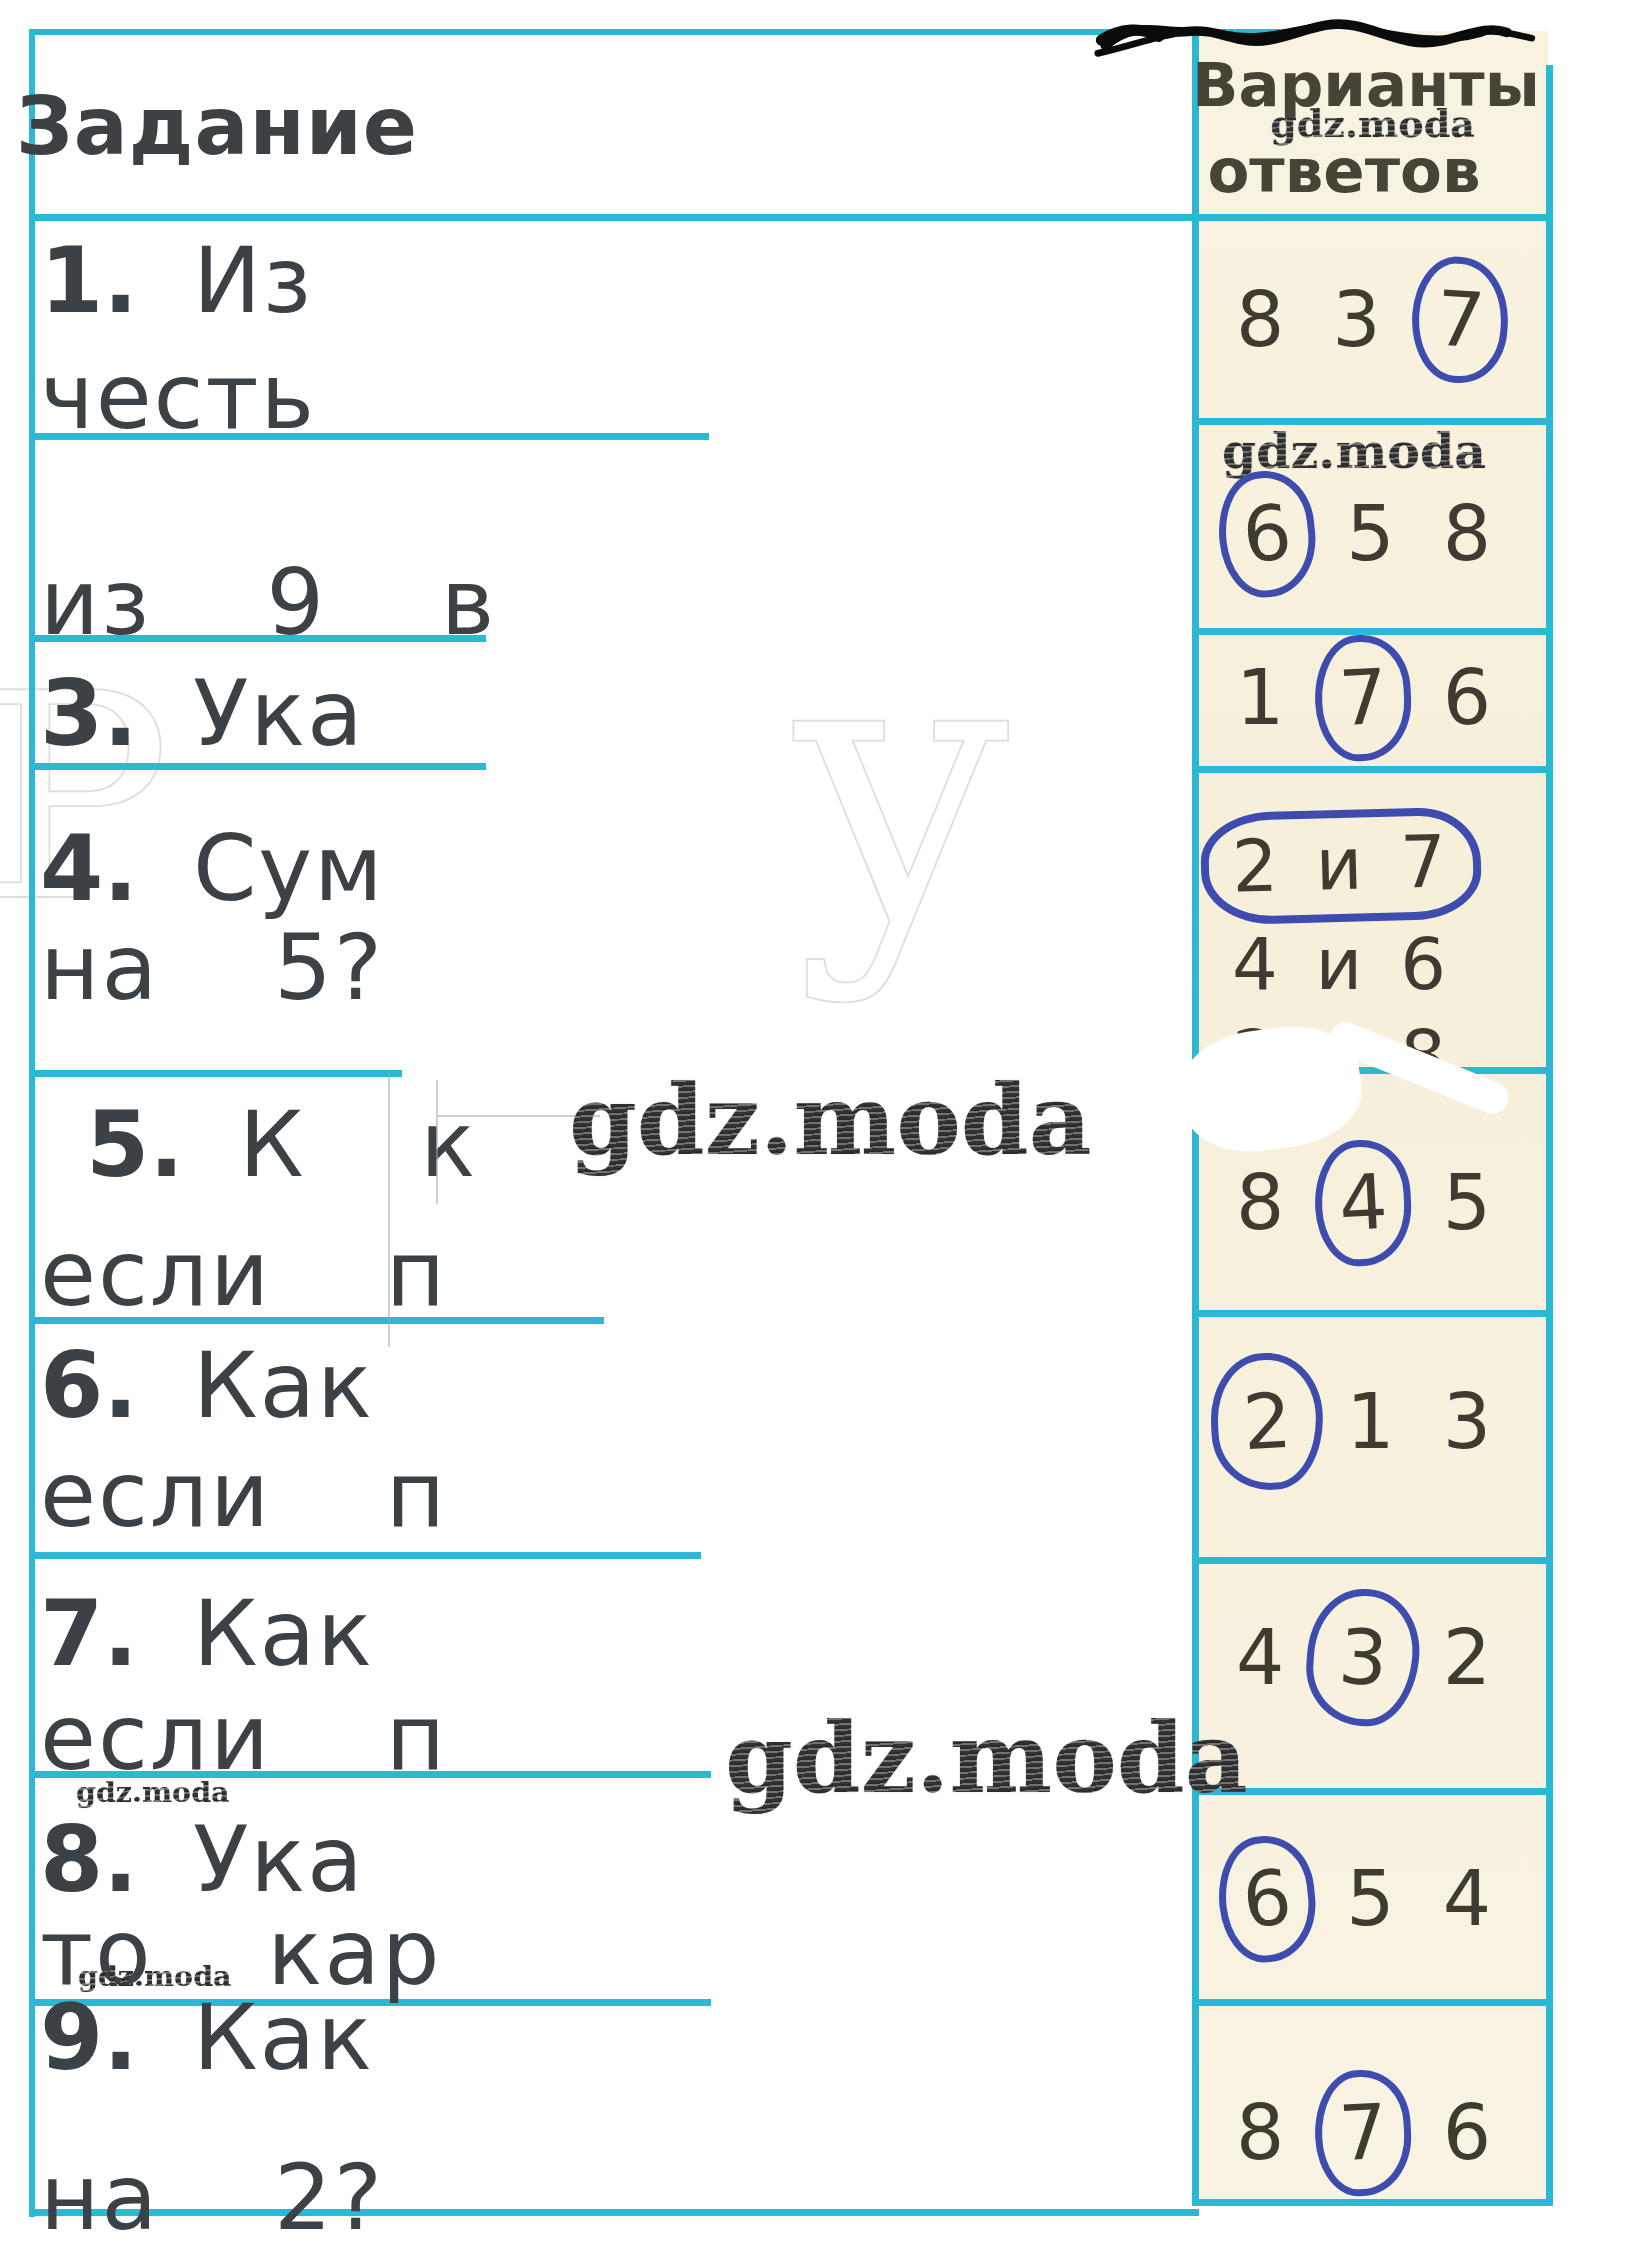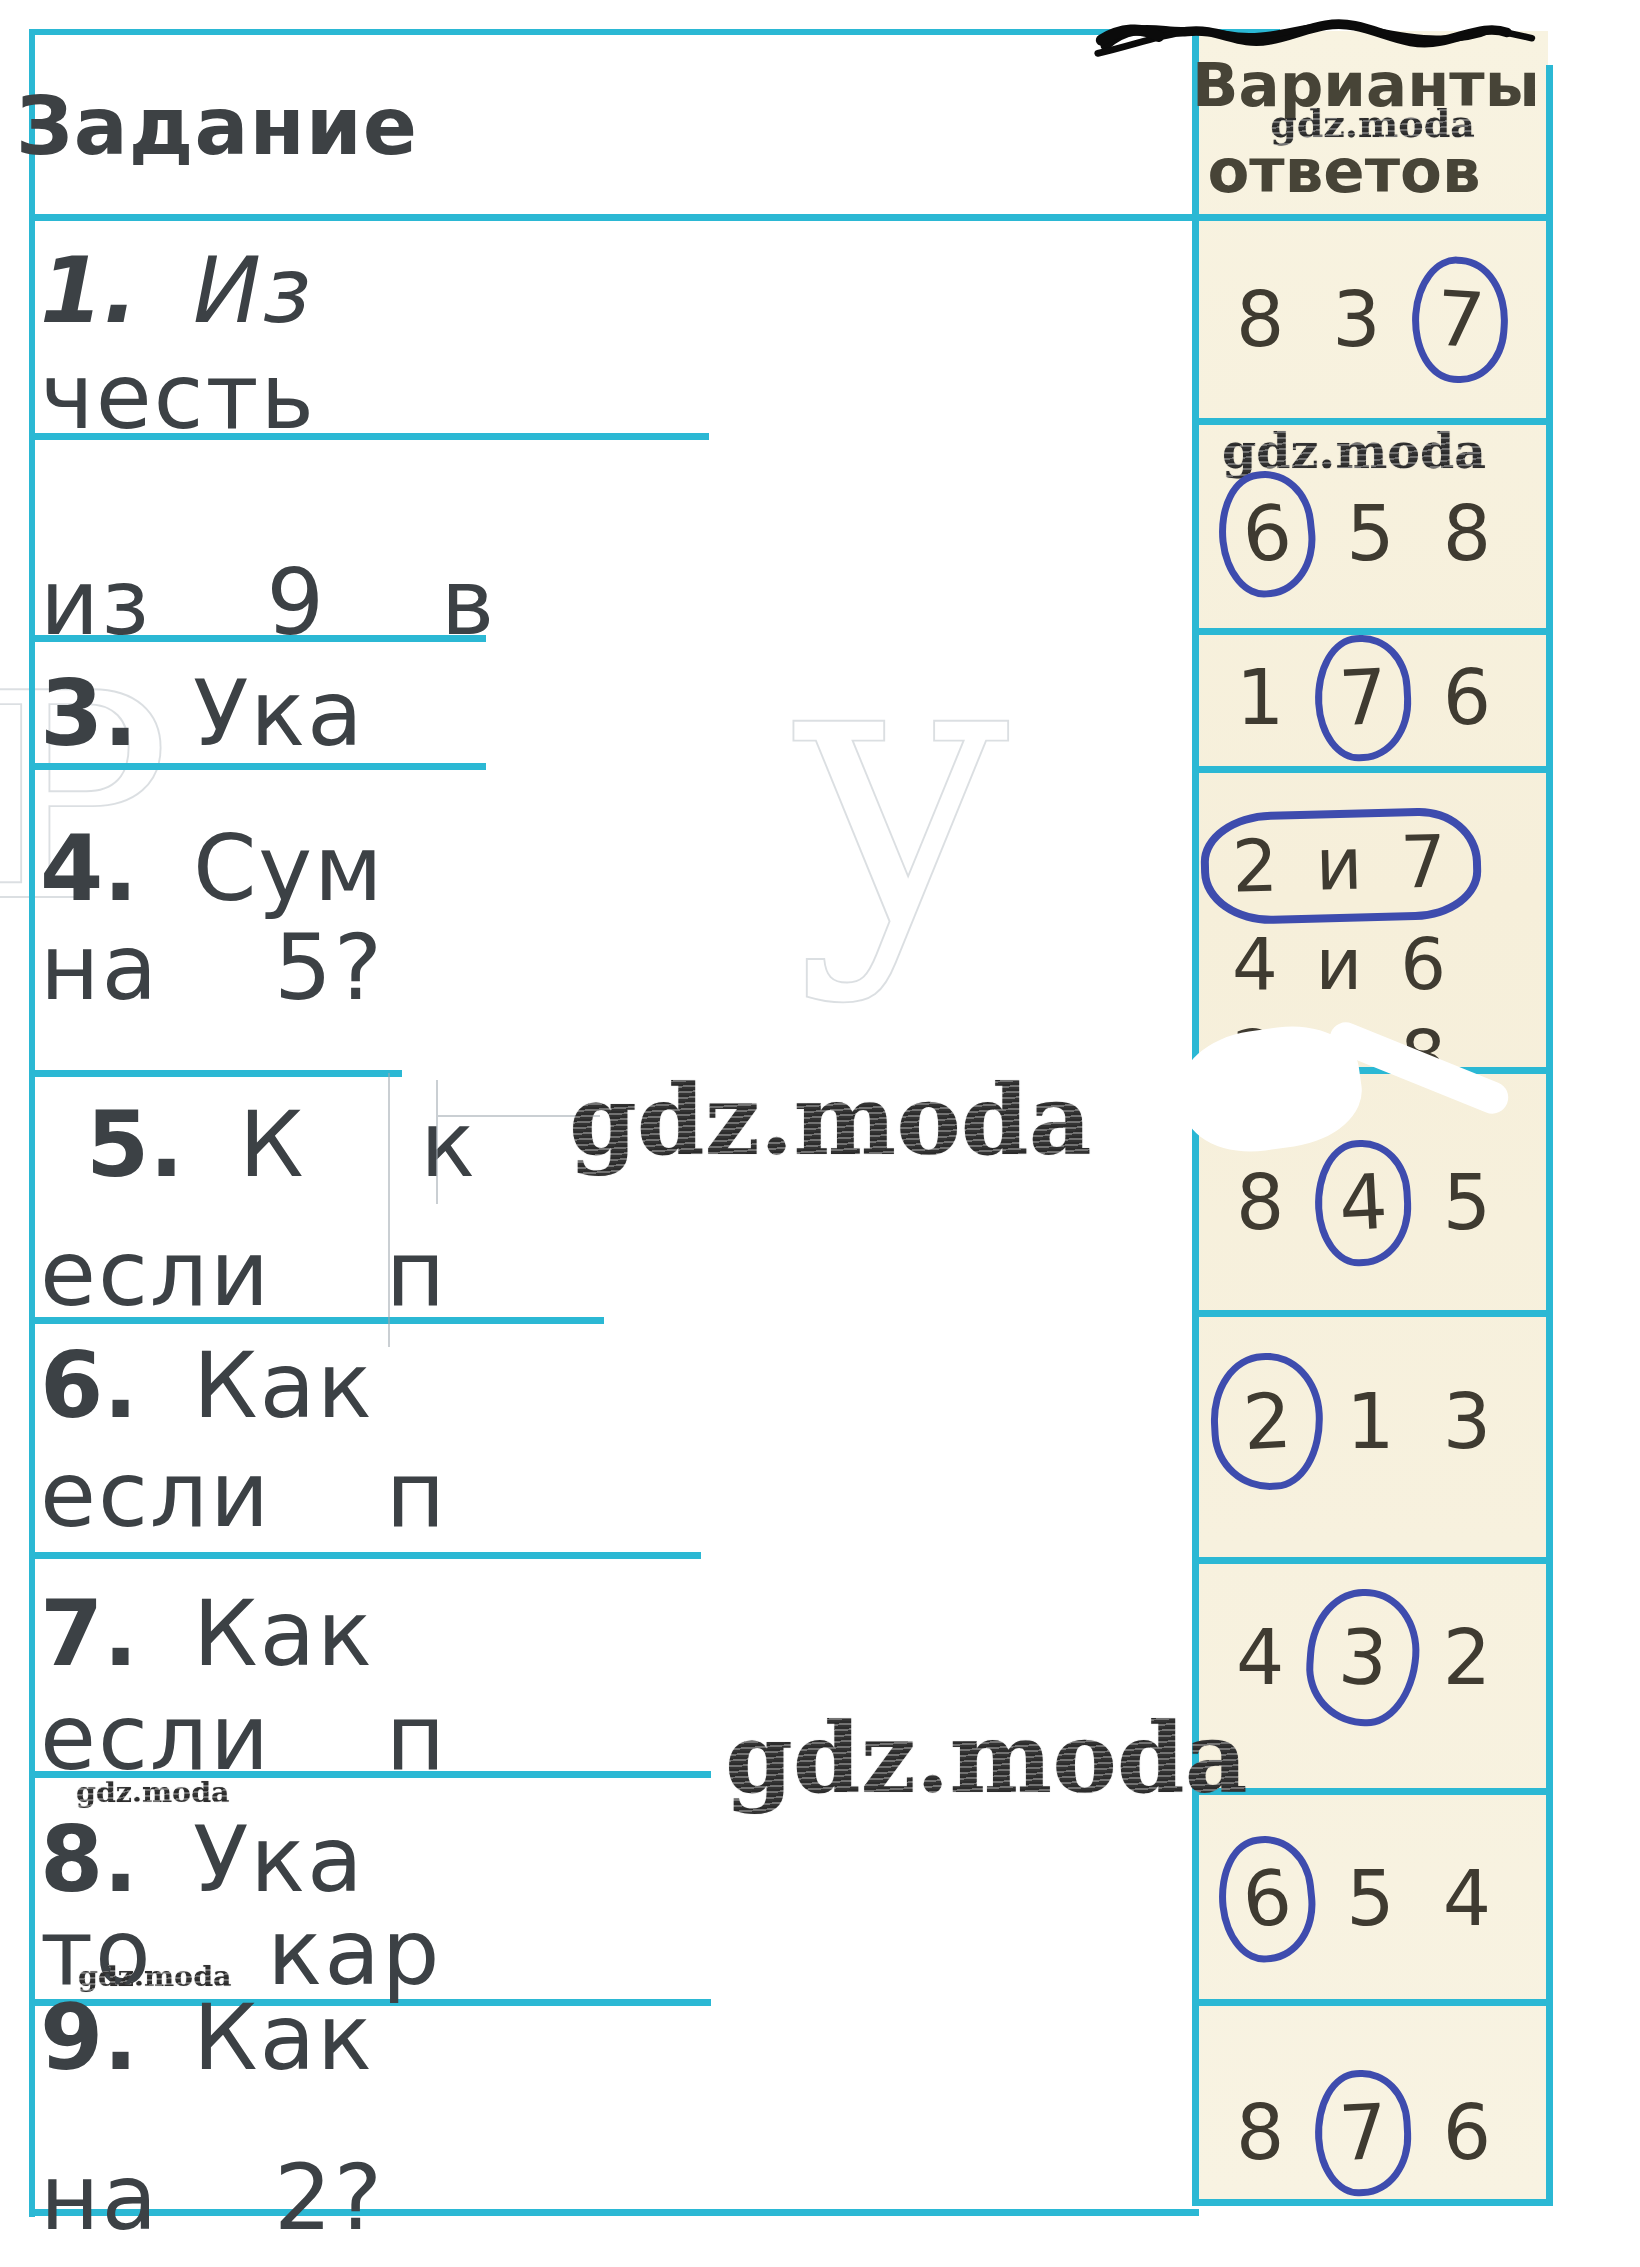--- a/index.html
+++ b/index.html
@@ -94,21 +94,21 @@
   <div class="hdr hdr-ans" style="top:49px;">Варианты</div>
   <div class="hdr hdr-ans" style="top:135px;">ответов</div>
   <div class="wm" style="left:1206px;top:101px;width:333px;text-align:center;font-size:38px;">gdz.moda</div>
 
   <svg style="position:absolute;left:1092px;top:0;" width="457" height="82" viewBox="0 0 480 86">
     <path d="M14,48 C44,20 76,36 100,33 C134,29 152,48 186,42 C220,36 242,20 276,27 C310,34 332,50 366,43 C392,38 414,26 436,34" fill="none" stroke="#0b0b0b" stroke-width="10" stroke-linecap="round"></path>
     <path d="M6,56 C60,44 92,26 142,36 C192,46 232,18 282,29 C332,40 382,48 420,31 L462,40" fill="none" stroke="#0b0b0b" stroke-width="7" stroke-linecap="round"></path>
     <path d="M10,42 C30,30 52,28 70,38" fill="none" stroke="#0b0b0b" stroke-width="12" stroke-linecap="round"></path>
   </svg>
 
-  <div class="task" style="top:238px;font-style:italic;">
+  <div class="task" style="top:228px;">
     <span class="tnum">1.</span><span>Из</span></div>
   <div class="task" style="top:344px;">честь</div>
 
   <div class="task" style="top:550px;">из 9 в</div>
 
   <div class="task" style="top:661px;">
     <span class="tnum">3.</span><span>Ука</span></div>
 
   <div class="task" style="top:816px;">
     <span class="tnum">4.</span><span>Сум</span></div>

